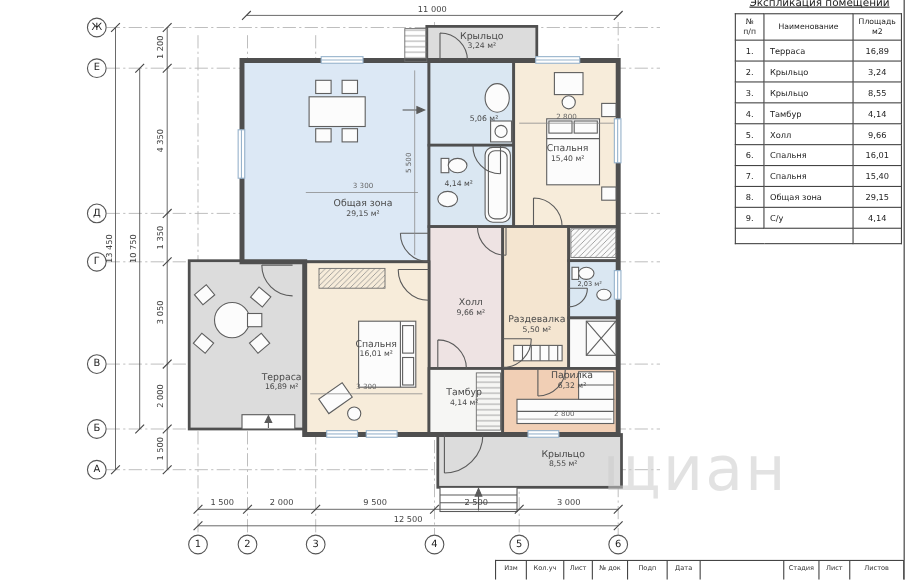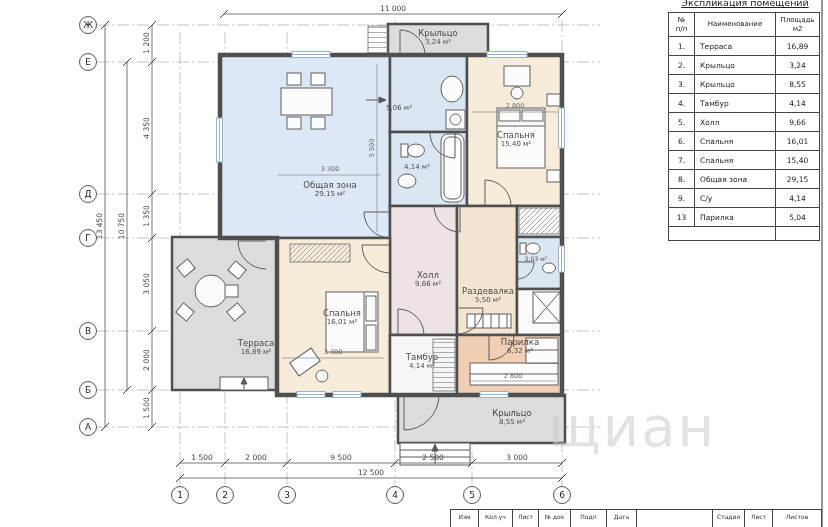--- a/index.html
+++ b/index.html
@@ -285,21 +285,21 @@
   <span class="rl-area">3,24 м²</span>
 </div>
 <div class="room-label" style="left:270px;top:180px;width:120px">
   <span class="rl-name">Общая зона</span>
   <span class="rl-area">29,15 м²</span>
 </div>
 <div class="room-label" style="left:476px;top:130px;width:80px">
   <span class="rl-name">Спальня</span>
   <span class="rl-area">15,40 м²</span>
 </div>
-<div class="room-label" style="left:374px;top:104px;width:50px">
+<div class="room-label" style="left:415px;top:104px;width:50px">
   <span class="rl-area">5,06 м²</span>
 </div>
 <div class="room-label" style="left:395px;top:163px;width:44px">
   <span class="rl-area">4,14 м²</span>
 </div>
 <div class="room-label" style="left:398px;top:270px;width:60px">
   <span class="rl-name">Холл</span>
   <span class="rl-area">9,66 м²</span>
 </div>
 <div class="room-label" style="left:216px;top:338px;width:80px">
@@ -387,25 +387,20 @@
           </tr>
           <tr>
             <td class="col-num">8.</td>
             <td class="col-name">Общая зона</td>
             <td class="col-area">29,15</td>
           </tr>
           <tr>
             <td class="col-num">9.</td>
             <td class="col-name">С/у</td>
             <td class="col-area">4,14</td>
-          </tr>
-          <tr>
-            <td class="col-num">13</td>
-            <td class="col-name">Парилка</td>
-            <td class="col-area">5,04</td>
           </tr>
         </tbody>
     <tbody>
       <tr class="empty-row">
         <td colspan="2"></td>
         <td></td>
       </tr>
     </tbody>
   </table>
 </div>

